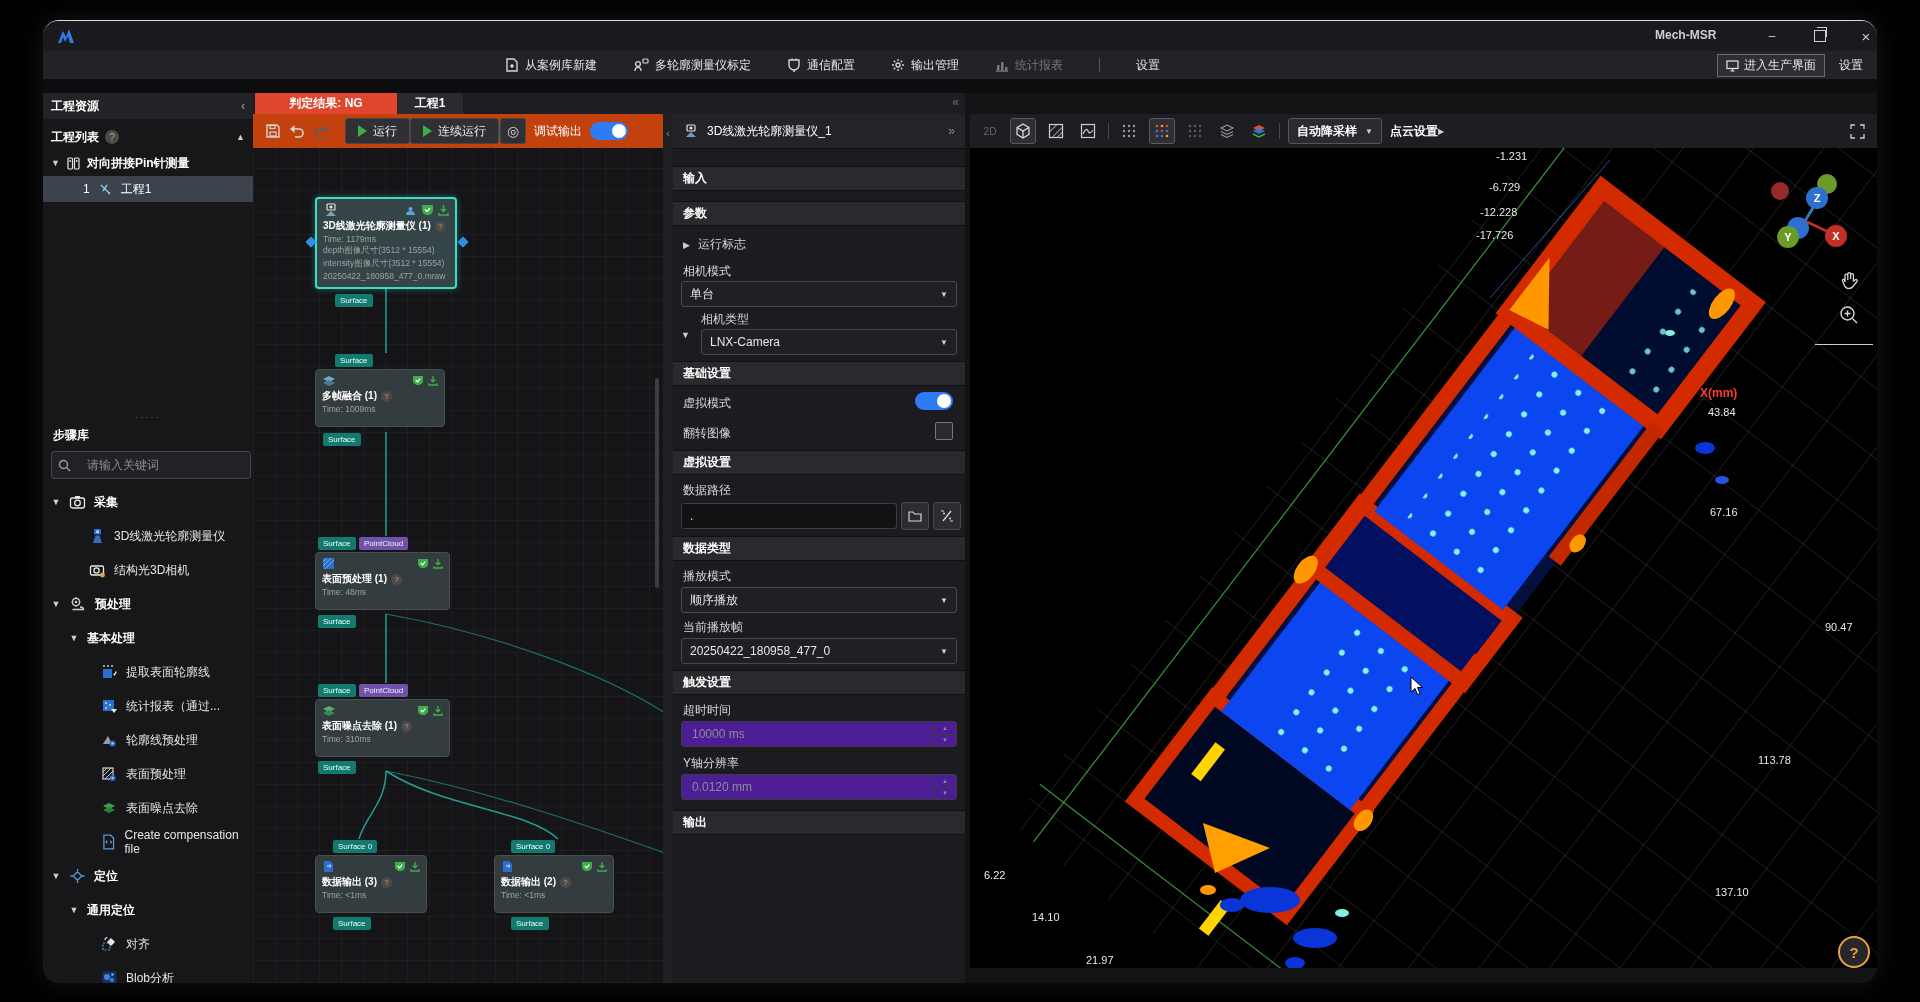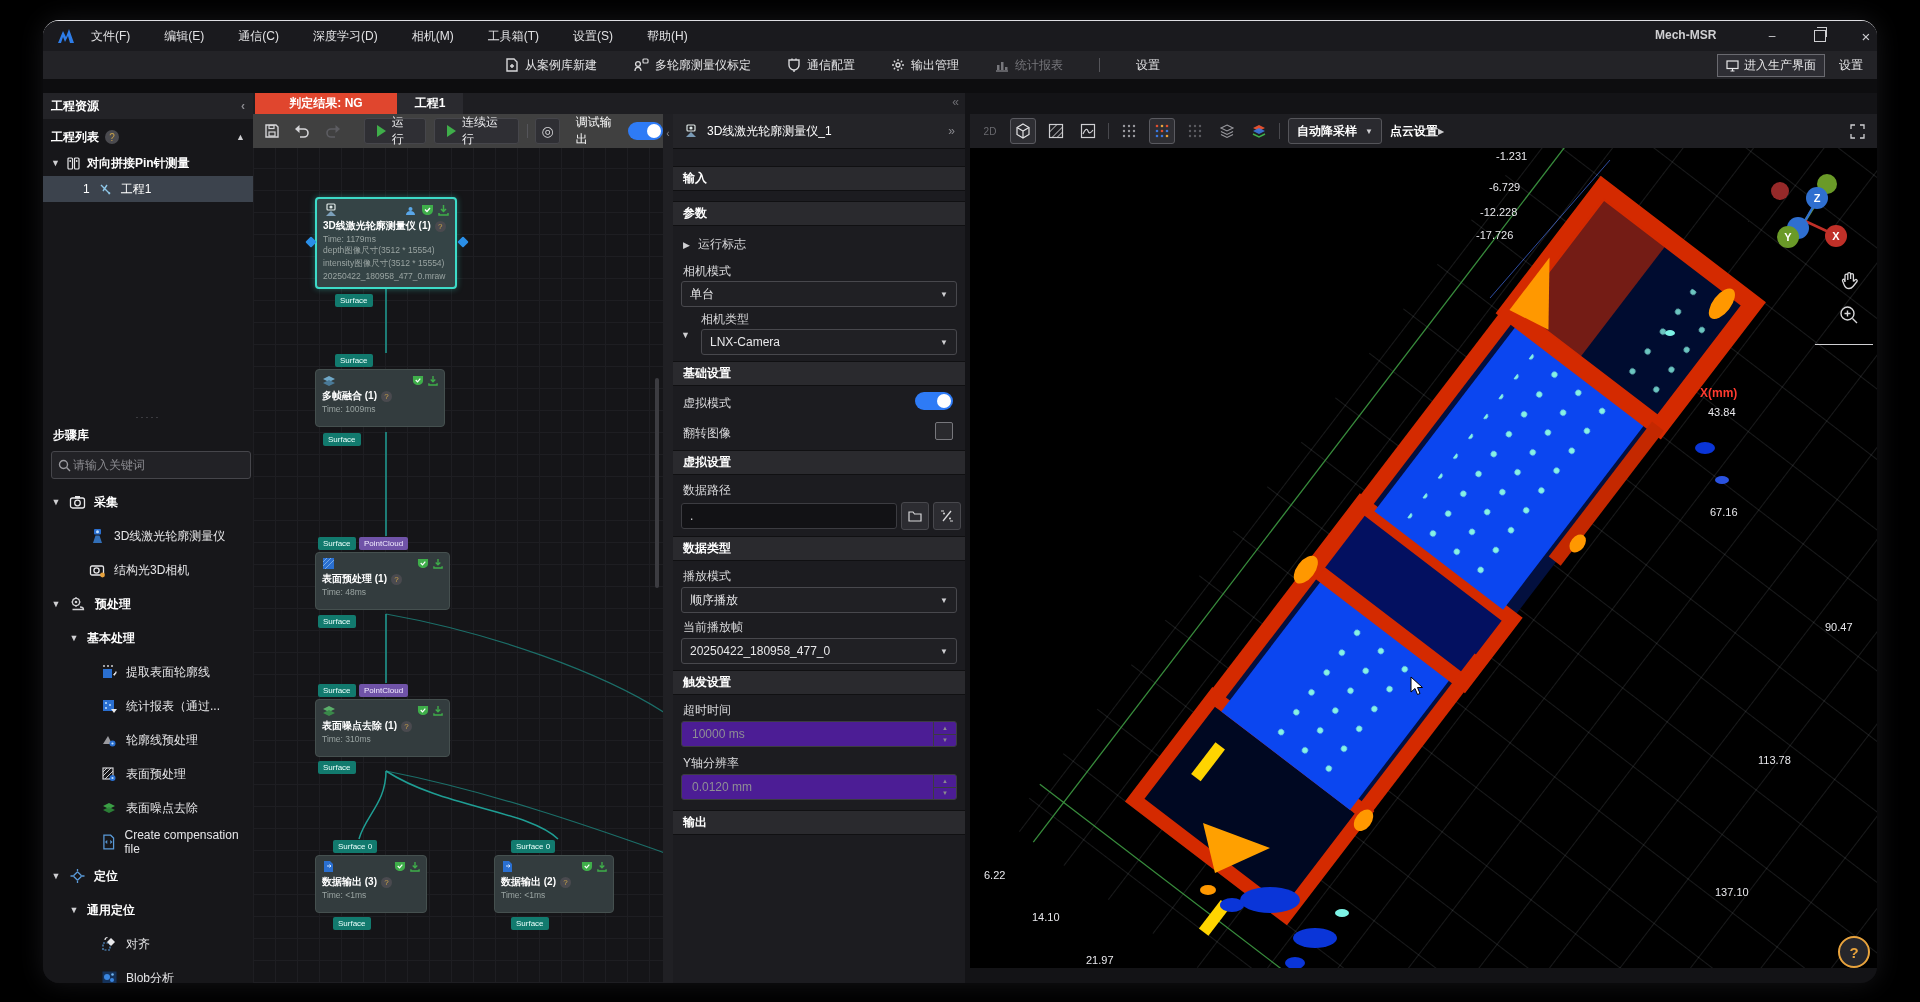--- a/index.html
+++ b/index.html
@@ -26,36 +26,36 @@
   
   .sidebar{position:absolute;left:0;top:72px;width:210px;height:890px;background:#17171a;overflow:hidden;border-right:1px solid #060607;}
   .shead{height:26px;background:#232327;display:flex;align-items:center;padding:0 8px;font-weight:bold;color:#fff;}
   .shead .sp{flex:1;}
   .srow{display:flex;align-items:center;height:26px;padding:0 8px;gap:6px;}
   .qcirc{width:14px;height:14px;border-radius:50%;background:#4a4a4f;color:#c9a24a;font-size:10px;display:flex;align-items:center;justify-content:center;}
   .projrow{display:flex;align-items:center;height:26px;gap:8px;background:#3c434d;color:#fff;padding-left:40px;}
   .tri{font-size:9px;color:#cfcfd2;}
   .splitdots{position:absolute;left:0;top:322px;width:210px;text-align:center;color:#6a6a6f;font-size:9px;letter-spacing:2px;line-height:5px;}
   .libtitle{position:absolute;left:10px;top:334px;font-weight:bold;color:#fff;}
-  .search{position:absolute;left:8px;top:358px;width:186px;height:26px;background:#222226;border:1px solid #46464b;border-radius:3px;display:flex;align-items:center;gap:0;padding:0 6px;}
+  .search{position:absolute;left:8px;top:358px;width:186px;height:26px;background:#222226;border:1px solid #46464b;border-radius:3px;display:flex;align-items:center;gap:14px;padding:0 6px;}
   .search input{background:transparent;border:none;outline:none;color:#bbb;font-size:12px;width:140px;font-family:inherit;}
   .search input::placeholder{color:#8a8a8f;}
   .tree{position:absolute;left:0;top:392px;width:210px;}
   .trow{height:34px;display:flex;align-items:center;gap:8px;color:#e6e6e8;}
   .trow .tri{width:10px;text-align:center;}
   .lvl0{padding-left:8px;}
   .lvl1g{padding-left:26px;}
   .lvl1{padding-left:46px;}
   .lvl2{padding-left:58px;}
   
   .tabsrow{position:absolute;left:210px;top:72px;width:712px;height:21px;background:#1e1e22;}
   .tabred{position:absolute;left:2px;top:0;width:142px;height:21px;background:#e0462e;color:#fff;font-weight:bold;display:flex;align-items:center;justify-content:center;}
   .tabproj{position:absolute;left:144px;top:0;width:66px;height:21px;background:#2a2a2f;color:#fff;font-weight:bold;display:flex;align-items:center;justify-content:center;}
   .tabmore{position:absolute;right:6px;top:2px;color:#6f6f74;font-size:12px;}
-  .flowbar{position:absolute;left:210px;top:93px;width:410px;height:34px;background:#404040;display:flex;align-items:center;gap:8px;padding-left:8px;box-sizing:border-box;}
+  .flowbar{position:absolute;left:210px;top:93px;width:410px;height:34px;background:#c2410c;display:flex;align-items:center;padding-left:8px;box-sizing:border-box;}
   .ibtn{width:24px;height:24px;display:flex;align-items:center;justify-content:center;border-radius:3px;color:#d5d5d8;}
   .ibtn.dim{color:#5c5c61;}
   .runbtn{height:24px;background:#2f2f34;border:1px solid #46464b;border-radius:3px;display:flex;align-items:center;gap:6px;padding:0 12px;color:#f0f0f2;}
   .ptri{width:0;height:0;border-left:9px solid #3fae4a;border-top:6px solid transparent;border-bottom:6px solid transparent;}
   .togglebox{display:flex;align-items:center;gap:8px;margin-left:8px;}
   .tgl{width:38px;height:18px;border-radius:9px;background:#2e7bf6;position:relative;}
   .tgl:after{content:"";position:absolute;right:2px;top:2px;width:14px;height:14px;border-radius:50%;background:#fff;}
   .fcanvas{position:absolute;left:210px;top:127px;width:410px;height:835px;background:#151518;background-image:repeating-linear-gradient(0deg,#1e1e22 0 1px,transparent 1px 22px),repeating-linear-gradient(90deg,#1e1e22 0 1px,transparent 1px 22px);overflow:hidden;}
   .cstrip{position:absolute;left:620px;top:93px;width:10px;height:869px;background:#202024;color:#8a8a8f;font-size:10px;text-align:center;}
   .node{position:absolute;background:#333c3e;border:1px solid #45504f;border-radius:4px;box-sizing:border-box;padding:4px 6px;}
@@ -106,30 +106,20 @@
 </style>
 </head>
 <body>
 
 <div class="win">
 
   <div class="titlebar">
     <svg class="a" style="left:14px;top:7px" width="18" height="16" viewBox="0 0 18 16">
         <polygon points="1,15 6,3 9,9 12,1 17,15 13,15 11,8 8,14 6,9 4,15" fill="#2e7de8"></polygon>
       </svg>
-    <div class="menu">
-      <span>文件(F)</span>
-      <span>编辑(E)</span>
-      <span>通信(C)</span>
-      <span>深度学习(D)</span>
-      <span>相机(M)</span>
-      <span>工具箱(T)</span>
-      <span>设置(S)</span>
-      <span>帮助(H)</span>
-    </div>
     <div class="wintitle">Mech-MSR</div>
     <div class="wbtn" style="left:1712px">–</div>
     <div class="wbtn" style="left:1760px">
         <span class="restore"></span>
       </div>
     <div class="wbtn" style="left:1806px;font-size:15px">×</div>
   </div>
 
   <div class="topbar">
     <div class="tbgroup">

